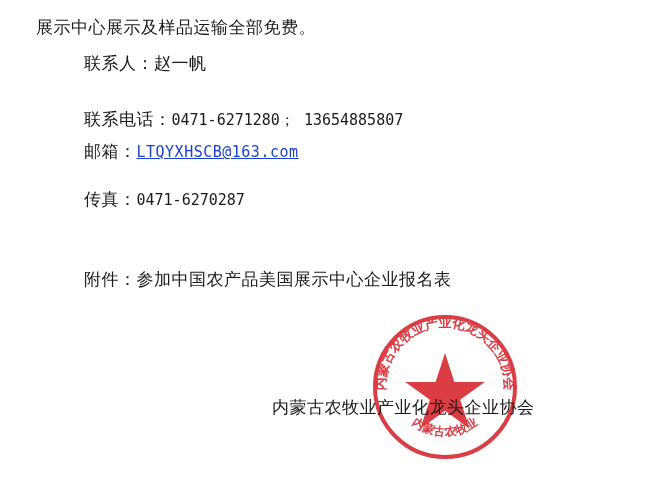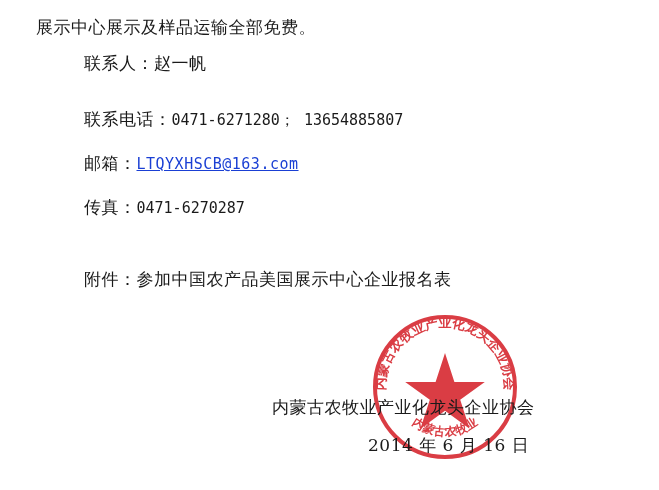--- a/index.html
+++ b/index.html
@@ -33,22 +33,22 @@
     left: 36px;
     top: 16px;
   }
 
   .indent {
     left: 84px;
   }
 
   .contact-name  { top: 52px; }
   .contact-phone { top: 96px; margin-top: 12px; }
-  .contact-email { top: 152px; }
-  .contact-fax   { top: 196px; }
+  .contact-email { top: 140px; }
+  .contact-fax   { top: 188px; }
   .attachment    { top: 268px; }
 
   .mono {
     font-family: "DejaVu Sans Mono", "Liberation Mono", monospace;
     font-size: 15px;
     letter-spacing: 0px;
   }
 
   .email-link {
     color: #1a3fd4;
@@ -146,15 +146,14 @@
         <textPath href="#sealArcTop" startOffset="50%" text-anchor="middle">内蒙古农牧业产业化龙头企业协会</textPath>
       </text>
       <polygon class="seal-star" points="81,47 90.4,75.9 120.8,75.9 96.2,93.8 105.6,122.7 81,104.8 56.4,122.7 65.8,93.8 41.2,75.9 71.6,75.9"></polygon>
       <text class="seal-bottom-text">
         <textPath href="#sealArcBottom" startOffset="50%" text-anchor="middle">内蒙古农牧业</textPath>
       </text>
     </svg>
   </div>
 
   <div class="signature">内蒙古农牧业产业化龙头企业协会</div>
-  <div class="date">2014 年 6 月 16 日</div>
 
 </div>
 
 </body></html>

